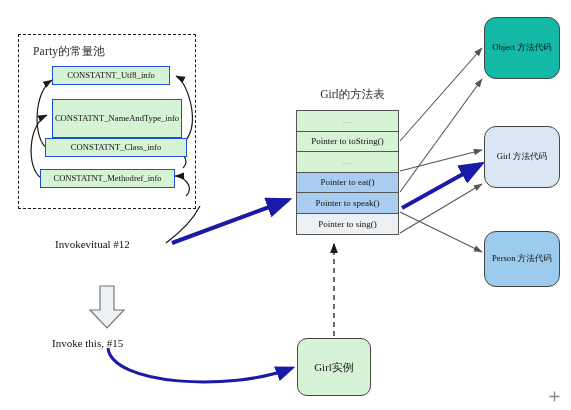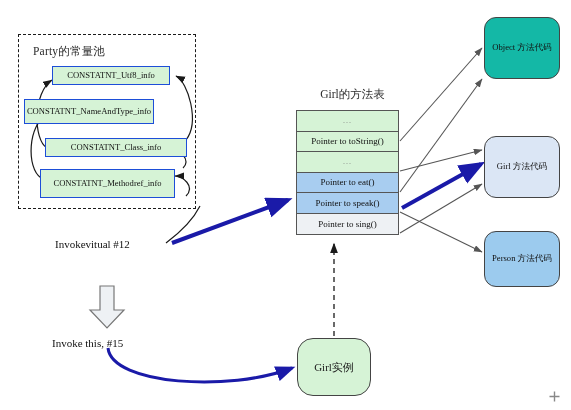--- a/index.html
+++ b/index.html
@@ -24,23 +24,23 @@
   #pool-title{
     position:absolute;left:33px;top:44px;
     font-size:11.5px;letter-spacing:.2px;color:#2b2b2b;
   }
   .cp-entry{
     border:1px solid #1d4ed8;background:#d6f3d6;
     font-size:8.6px;line-height:1.15;color:#111;
     padding:1px 2px;
   }
   #cp-utf8{left:52px;top:66px;width:118px;height:19px;}
-  #cp-nat{left:24px;top:99px;width:130px;height:25px;}
+  #cp-nat{left:52px;top:99px;width:130px;height:39px;}
   #cp-class{left:45px;top:138px;width:142px;height:19px;}
-  #cp-mref{left:40px;top:169px;width:135px;height:29px;}
+  #cp-mref{left:40px;top:169px;width:135px;height:19px;}
 
   
   #mt-title{
     position:absolute;left:300px;top:87px;width:105px;
     text-align:center;font-size:11.5px;color:#2b2b2b;
   }
   #mtable{
     position:absolute;left:296px;top:110px;width:103px;
     border:1px solid #555;box-sizing:border-box;
   }
@@ -55,23 +55,23 @@
   .mt-blue{background:#a8cdf0;}
   .mt-white{background:#eef1f4;}
   .mt-dots{color:#777;letter-spacing:1px;font-size:8px;}
 
   
   .rbox{
     border:1px solid #444;border-radius:12px;
     font-size:8.6px;color:#111;
   }
   #box-object{left:484px;top:17px;width:76px;height:62px;background:#14b8a6;}
-  #box-girlcode{left:484px;top:136px;width:76px;height:62px;background:#dbe6f5;}
+  #box-girlcode{left:484px;top:126px;width:76px;height:62px;background:#dbe6f5;}
   #box-person{left:484px;top:231px;width:76px;height:56px;background:#9ccbee;}
-  #box-girlinst{left:297px;top:338px;width:74px;height:58px;background:#d6f3d6;border-radius:16px;border:1px solid #444;font-size:11px;}
+  #box-girlinst{left:297px;top:338px;width:74px;height:58px;background:#d6f3d6;border-radius:10px;border:1px solid #444;font-size:11px;}
 
   
   .flabel{position:absolute;font-size:11px;color:#111;white-space:nowrap;}
   #lbl-invokevirtual{left:55px;top:238px;}
   #lbl-invokethis{left:52px;top:337px;}
 
   
   #blockarrow{position:absolute;left:88px;top:285px;width:38px;height:44px;}
 
   

